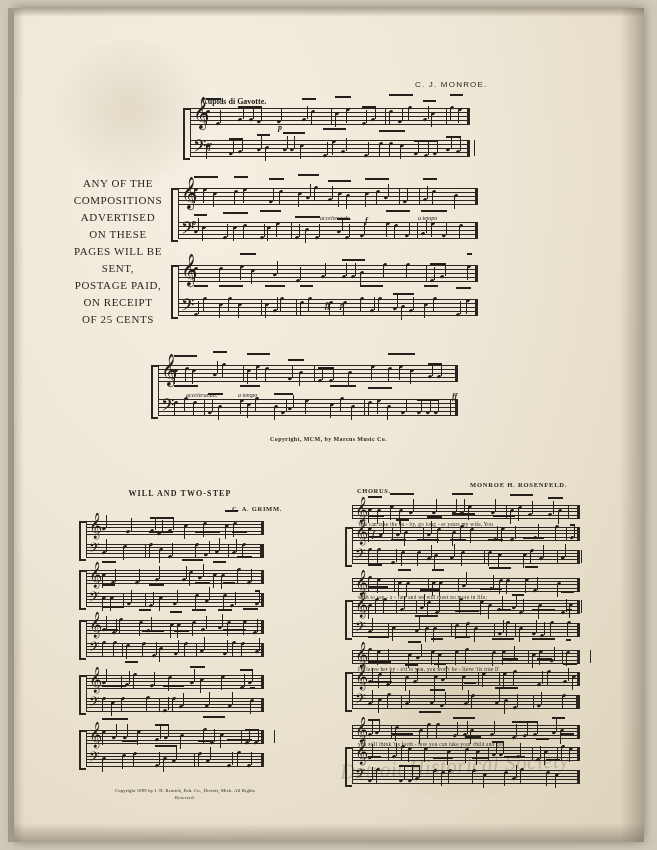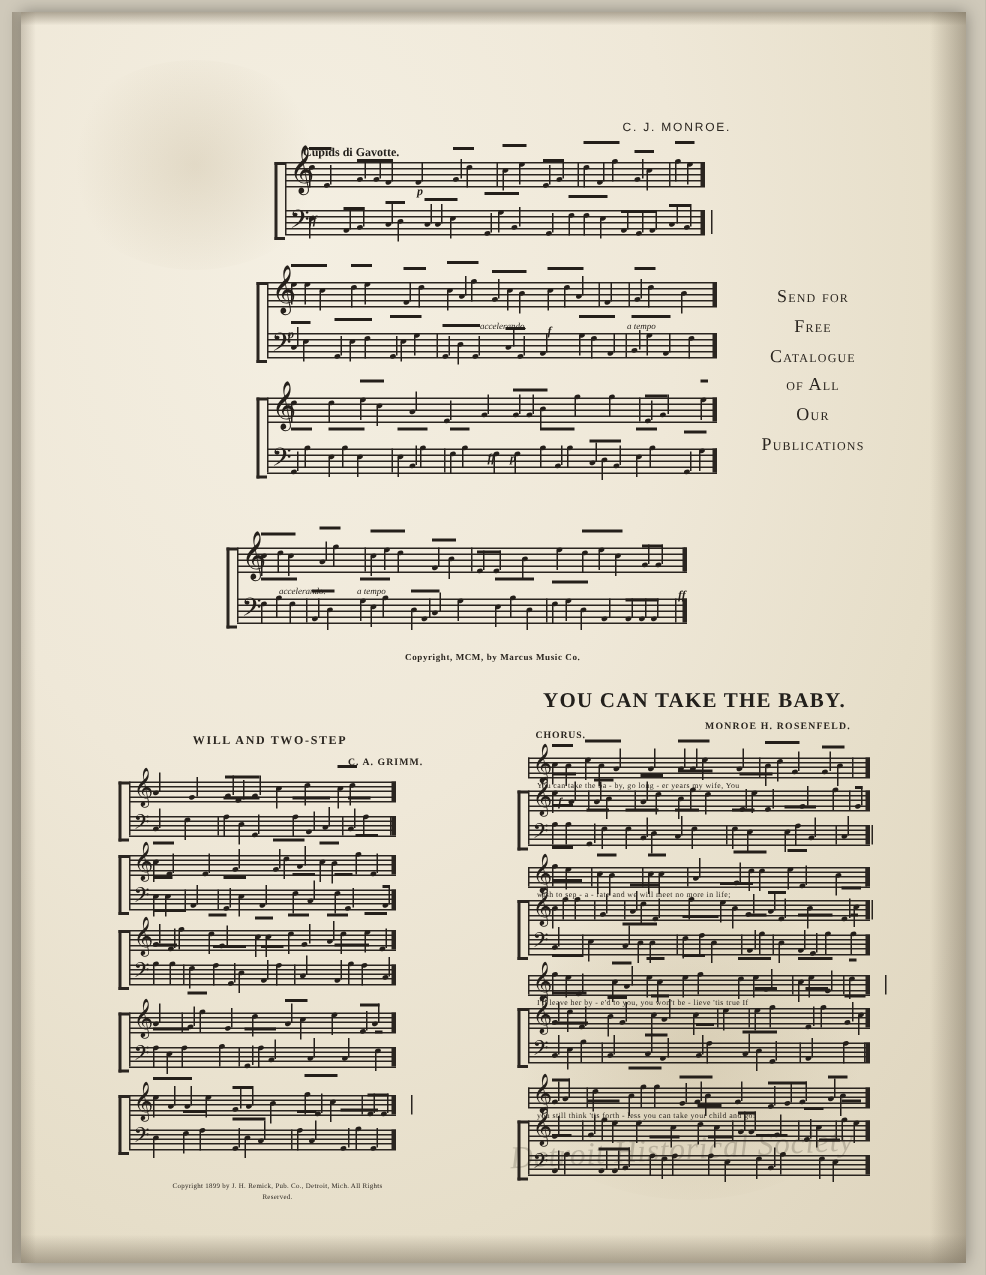--- a/index.html
+++ b/index.html
@@ -138,37 +138,39 @@
   <div class="edge edge-top"></div>
   <div class="edge edge-bottom"></div>
   <div class="edge edge-left"></div>
   <div class="edge edge-right"></div>
   <div class="stain" style="left:330px;top:600px;width:260px;height:200px;"></div>
   <div class="stain" style="left:40px;top:40px;width:180px;height:140px;"></div>
 
   <div class="composer-main">C. J. MONROE.</div>
   <div class="tempo-mark">Cupids di Gavotte.</div>
 
+  <div class="side-left">
+    <div>ANY OF THE</div>
+    <div>COMPOSITIONS</div>
+    <div>ADVERTISED</div>
+    <div>ON THESE</div>
+    <div>PAGES WILL BE</div>
+    <div>SENT,</div>
+    <div>POSTAGE PAID,</div>
+    <div>ON RECEIPT</div>
+    <div>OF 25 CENTS</div>
+  </div>
 
-  <div class="side-right">
-    <div>Send for</div>
-    <div>Free</div>
-    <div>Catalogue</div>
-    <div>of All</div>
-    <div>Our</div>
-    <div>Publications</div>
-  </div>
 
   <div class="copyright-main">Copyright, MCM, by Marcus Music Co.</div>
 
   <div class="subtitle-left2">WILL AND TWO-STEP</div>
   <div class="composer-left2">C. A. GRIMM.</div>
   <div class="copyright-left2">Copyright 1899 by J. H. Remick, Pub. Co., Detroit, Mich.  All Rights Reserved.</div>
 
-  <div class="title-right2">YOU CAN TAKE THE BABY.</div>
   <div class="composer-right2">MONROE H. ROSENFELD.</div>
   <div class="chorus-mark">CHORUS.</div>
 
   <div class="watermark">Detroit Historical Society</div>
 
   <div id="engraving">
       <div class="staff" style="position: absolute; left: 190px; top: 108px; width: 280px; height: 16px;">
         <div class="ln" style="top: 0px;"></div>
         <div class="ln" style="top: 4px;"></div>
         <div class="ln" style="top: 8px;"></div>

